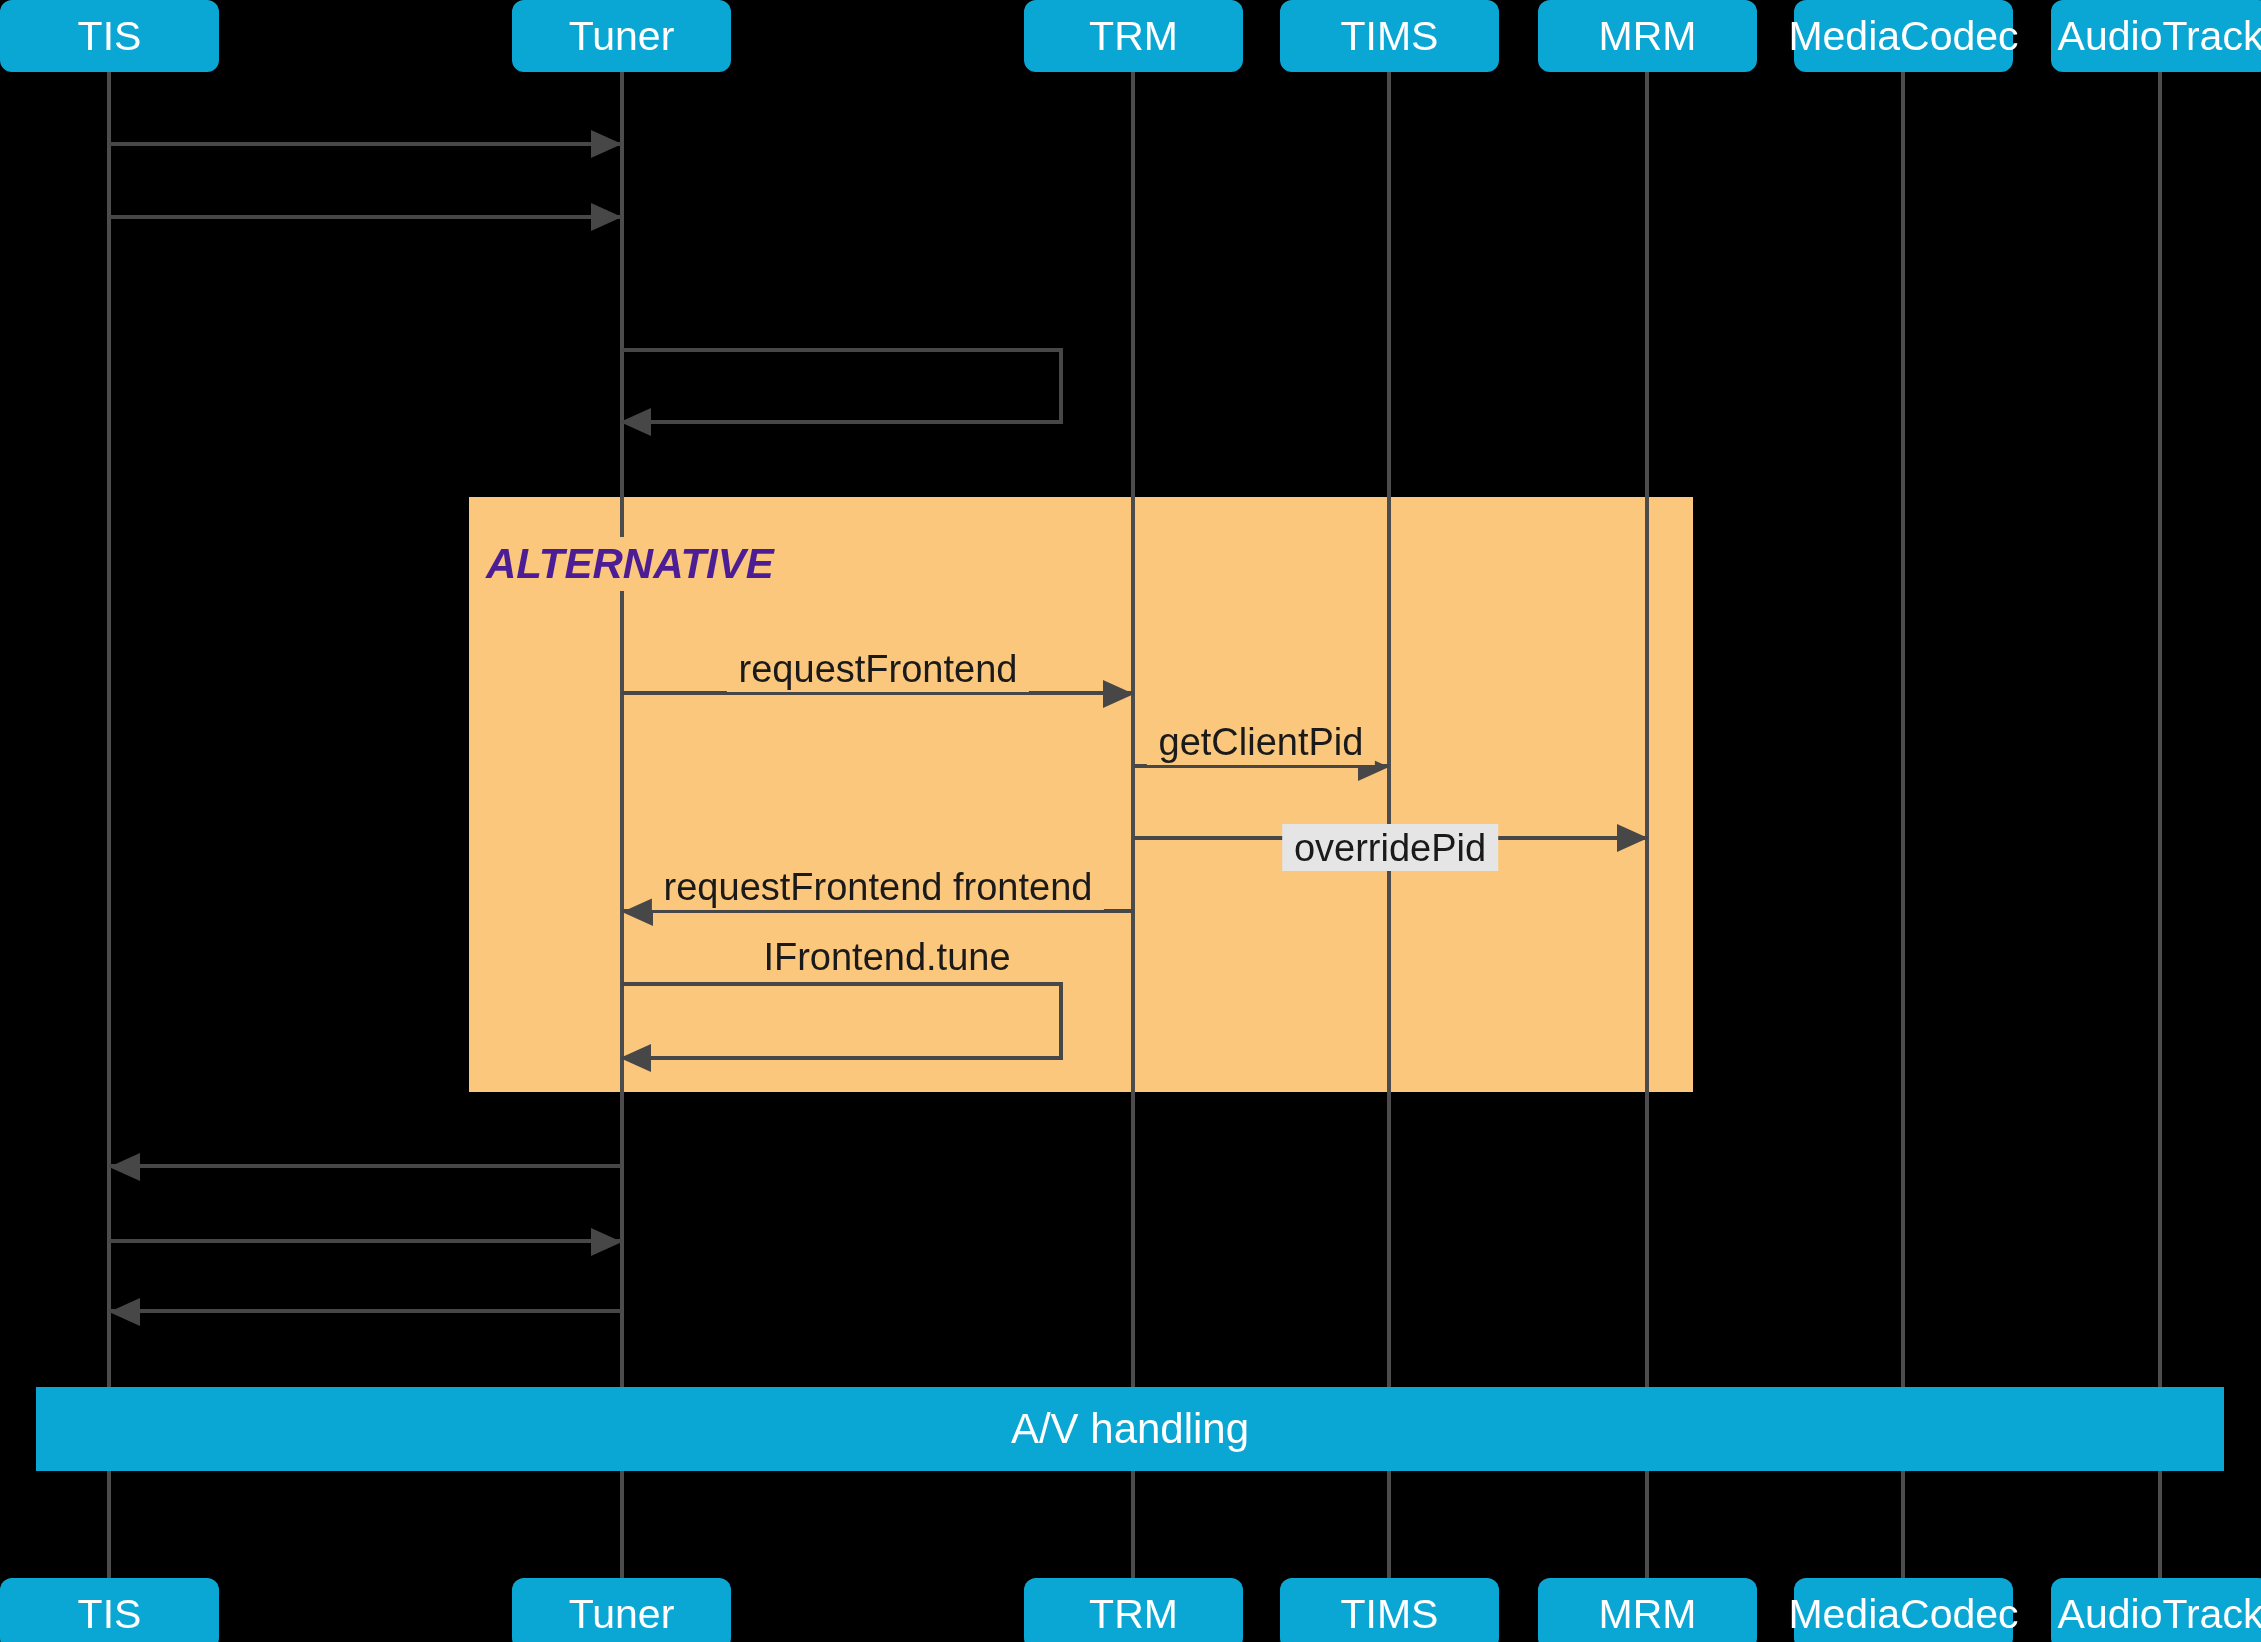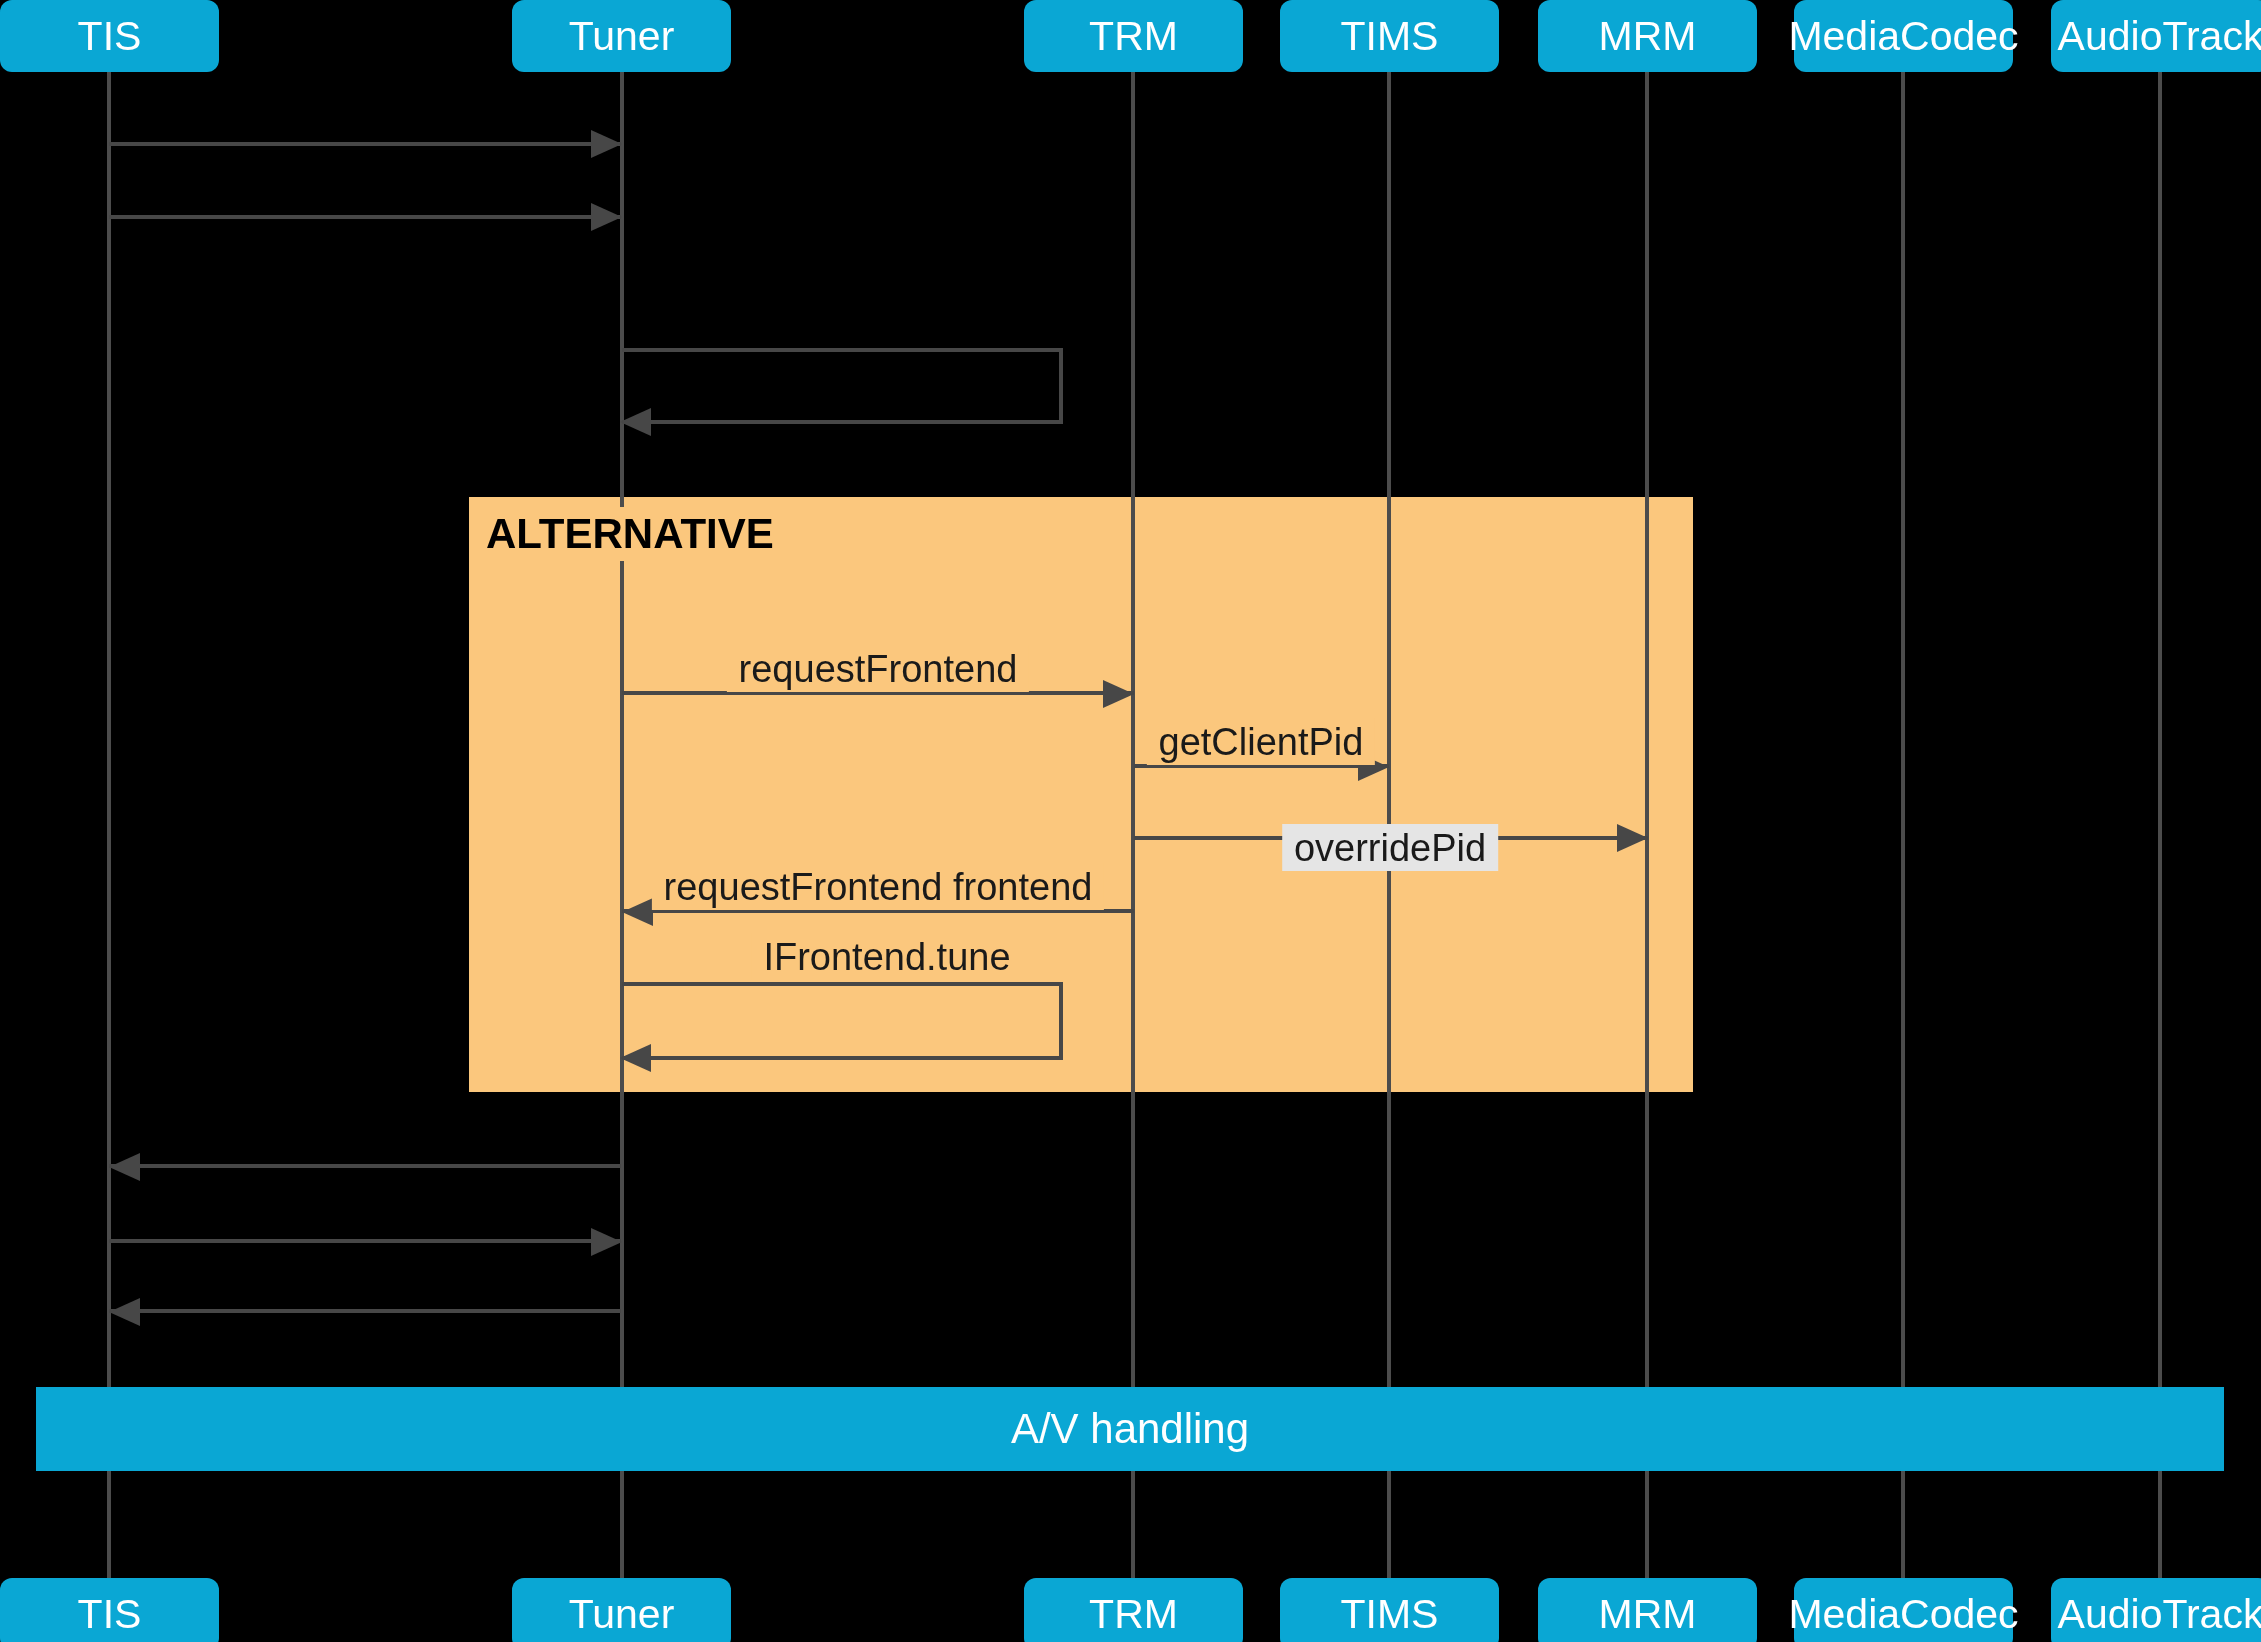--- a/index.html
+++ b/index.html
@@ -86,15 +86,15 @@
       <div class="selfbox" style="left: 622px; top: 982px; width: 441px; height: 78px; border-color: rgb(71, 71, 71);"></div>
       <div class="mhead" style="top: 1044px; border-top: 14px solid transparent; border-bottom: 14px solid transparent; left: 620px; border-right: 31px solid rgb(71, 71, 71);"></div>
       <div class="mlabel" style="left: 887px; top: 933px; background: rgb(251, 199, 125); color: rgb(26, 26, 26);">IFrontend.tune</div>
       <div class="mline" style="left: 109px; top: 1164px; width: 512px; background: rgb(71, 71, 71);"></div>
       <div class="mhead" style="top: 1153px; border-top: 14px solid transparent; border-bottom: 14px solid transparent; left: 109px; border-right: 31px solid rgb(71, 71, 71);"></div>
       <div class="mline" style="left: 109px; top: 1239px; width: 512px; background: rgb(71, 71, 71);"></div>
       <div class="mhead" style="top: 1228px; border-top: 14px solid transparent; border-bottom: 14px solid transparent; left: 591px; border-left: 31px solid rgb(71, 71, 71);"></div>
       <div class="mline" style="left: 109px; top: 1309px; width: 512px; background: rgb(71, 71, 71);"></div>
       <div class="mhead" style="top: 1298px; border-top: 14px solid transparent; border-bottom: 14px solid transparent; left: 109px; border-right: 31px solid rgb(71, 71, 71);"></div>
     </div>
-  <div id="alt-title" class="alt-text alt-title" style="left: 486px; top: 507px; background: rgb(251, 199, 125); color: #000000;">ALTERNATIVE</div>
+  <div id="alt-title" class="alt-text alt-title" style="left: 486px; top: 537px; background: rgb(251, 199, 125); color: #4c1d95; font-style: italic;">ALTERNATIVE</div>
 </div>
 
 
 </body></html>

